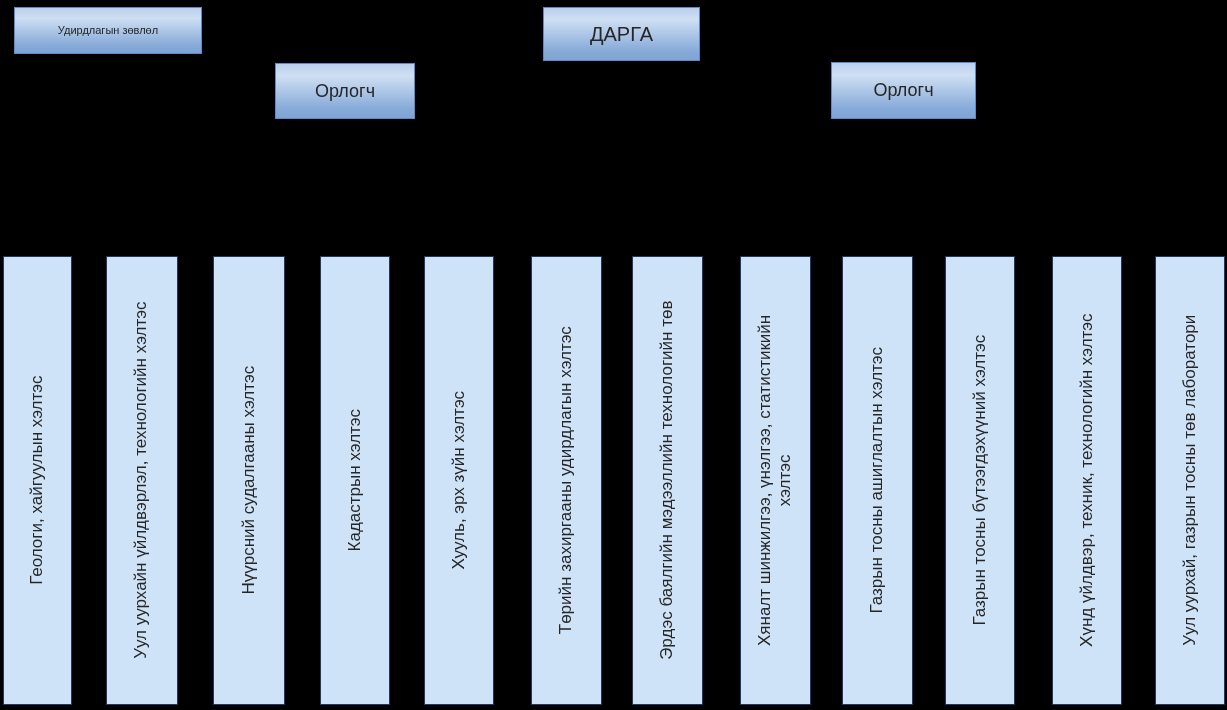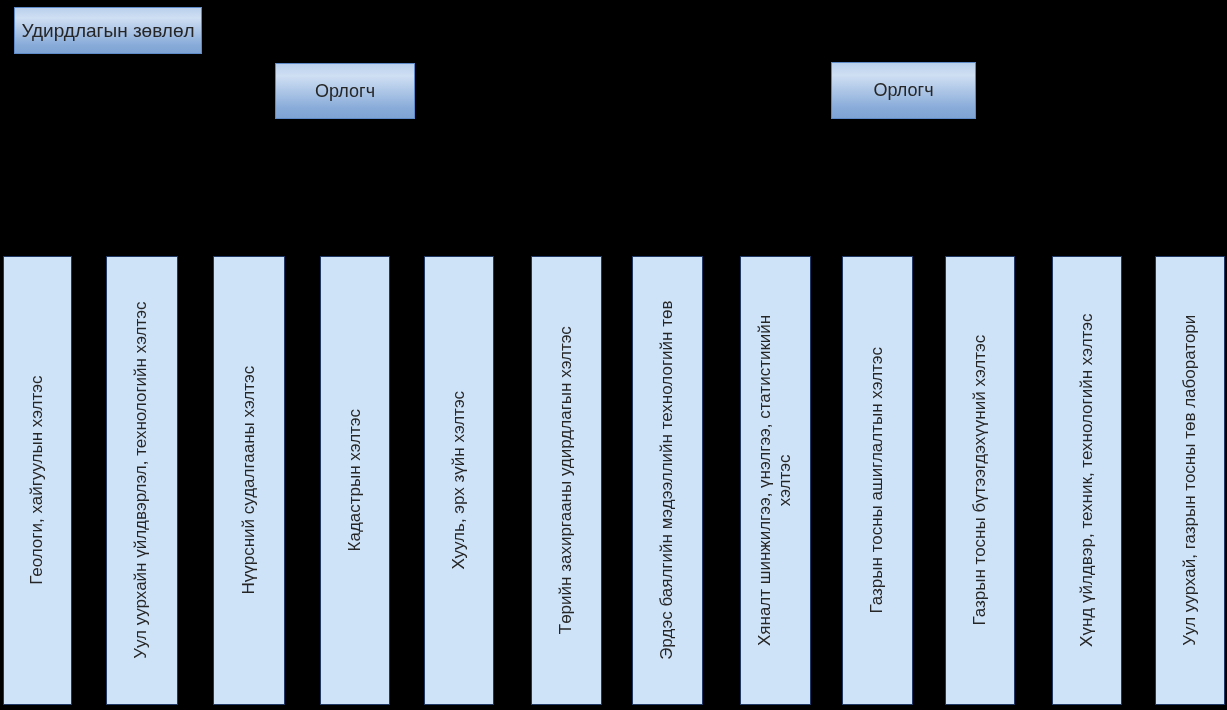--- a/index.html
+++ b/index.html
@@ -28,21 +28,21 @@
       var(--grad-bot, #7ea4d3) 100%);
     display: flex;
     align-items: center;
     justify-content: center;
     text-align: center;
   }
   .org-box .box-label {
     line-height: 1.25;
     white-space: pre-line;
   }
-  #box-board       { left: 14px;  top: 7px;  width: 188px; height: 47px; font-size: 19px; }
+  #box-board       { left: 14px;  top: 7px;  width: 188px; height: 47px; font-size: 11px; }
   #box-director    { left: 543px; top: 7px;  width: 157px; height: 54px; font-size: 20px; }
   #box-deputy-left { left: 275px; top: 63px; width: 140px; height: 56px; font-size: 18px; }
   #box-deputy-right{ left: 831px; top: 62px; width: 145px; height: 57px; font-size: 18px; }
 
   
   .dept-col {
     position: absolute;
     top: 256px;
     height: 449px;
     box-sizing: border-box;
@@ -64,20 +64,23 @@
 </style>
 </head>
 <body>
 
 <div id="stage" style="--bg: #000000; --text: #262626; --grad-top: #b9d0ec; --grad-mid: #cfdff3; --grad-low: #88abd9; --grad-bot: #7ea4d3; --box-border: #5e8ac7; --col-fill: #cfe3f8; --col-border: #1f3864;">
 
   <div class="org-box" id="box-board">
     <span class="box-label">Удирдлагын зөвлөл</span>
   </div>
 
+  <div class="org-box" id="box-director">
+    <span class="box-label">ДАРГА</span>
+  </div>
 
   <div class="org-box" id="box-deputy-left">
     <span class="box-label">Орлогч</span>
   </div>
 
   <div class="org-box" id="box-deputy-right">
     <span class="box-label">Орлогч</span>
   </div>
 
   <div id="dept-columns">

